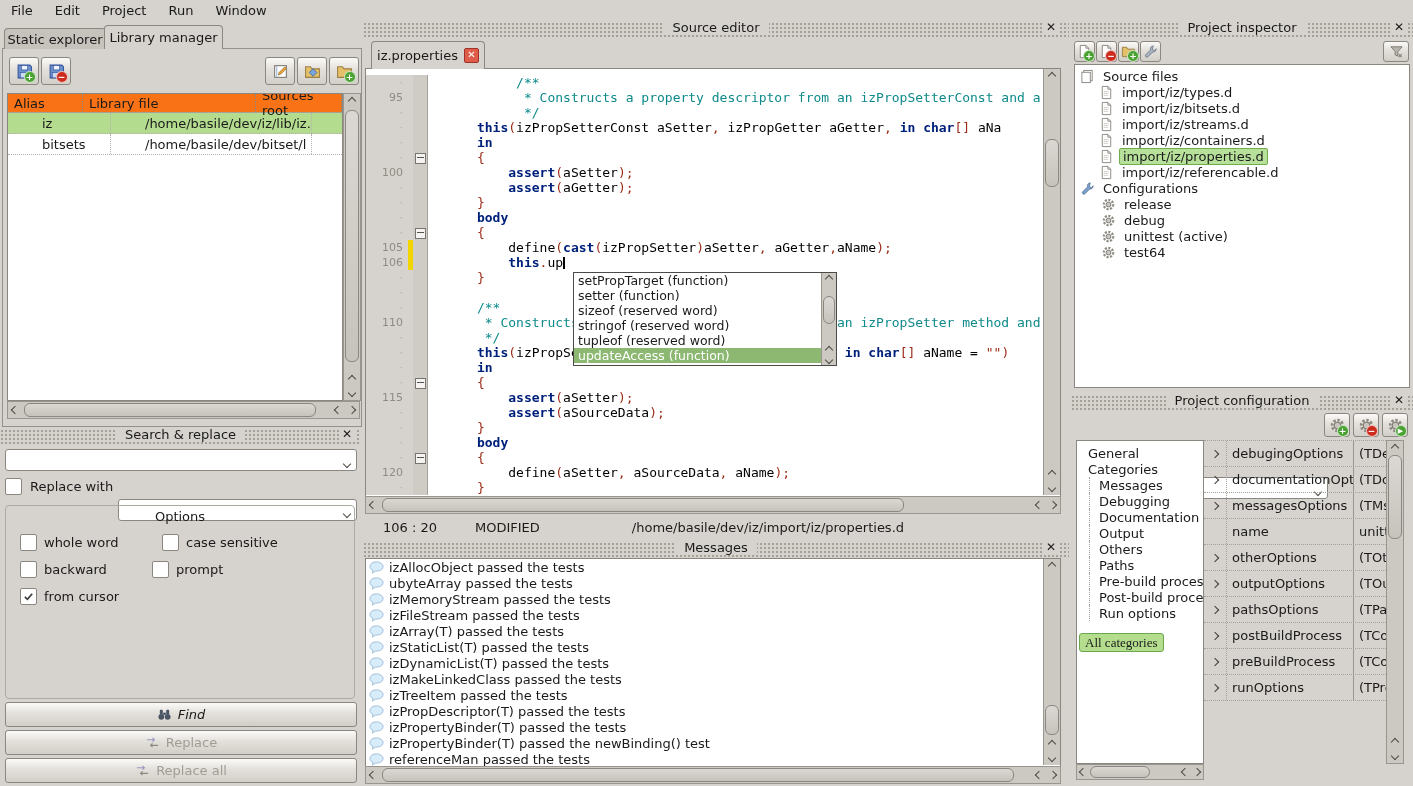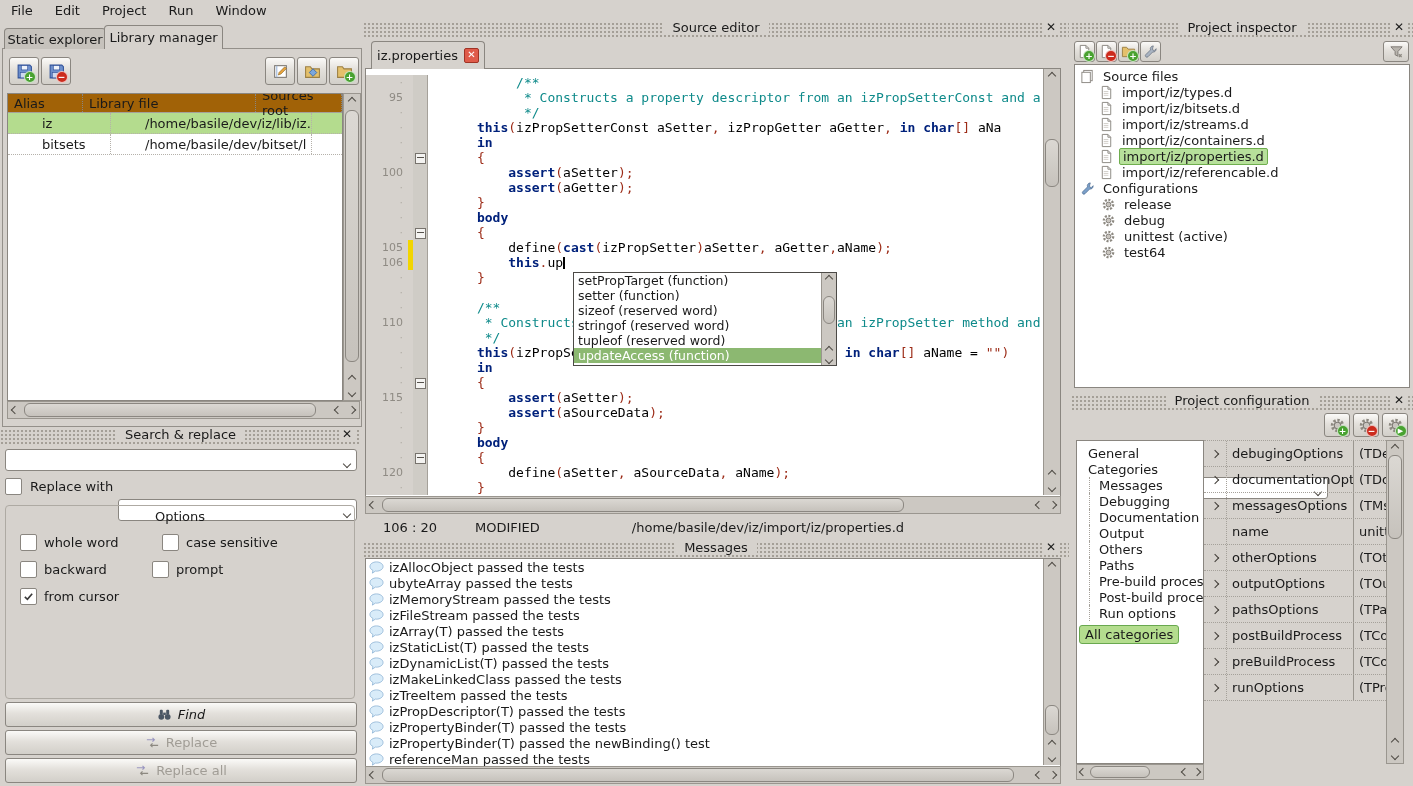--- a/index.html
+++ b/index.html
@@ -36,21 +36,21 @@
   .thumbv{left:1px;right:1px;} .thumbh{top:1px;bottom:1px;}
   
   .tab{position:absolute;border:1px solid #8a8680;border-bottom:none;border-radius:4px 4px 0 0;
        display:flex;align-items:center;justify-content:center;gap:6px;}
   .tab.on{background:#d6d2cd;z-index:3;}
   .tab.off{background:#c6c2bc;z-index:1;}
   .closebox{width:13px;height:13px;background:#df5b4a;border:1px solid #a03325;border-radius:2px;color:#fff;
        font-size:10px;line-height:11px;text-align:center;font-weight:bold;}
   
   #lib-table{position:absolute;left:4px;top:44px;width:334px;height:306px;background:#fff;border:1px solid #8a8680;overflow:hidden;}
-  .lib-hrow{display:flex;height:18px;background:#a16207;border-bottom:1px solid #a5a19a;}
+  .lib-hrow{display:flex;height:18px;background:#f97316;border-bottom:1px solid #a5a19a;}
   .lib-hcell{font-size:13px;padding:0 6px;border-right:1px dotted #8a8680;display:flex;align-items:center;}
   .lib-row{display:flex;height:20px;border-bottom:1px dotted #b5b1aa;}
   .lib-row.sel{background:#b4dc8e;}
   .lib-cell{padding:0 6px;border-right:1px dotted #b5b1aa;display:flex;align-items:center;white-space:nowrap;overflow:hidden;margin-left:28px;}
   .c0{width:62px;flex:none;} .c1{width:160px;flex:none;} .c2{flex:1;}
   
   .group{position:absolute;border:1px solid #aeaaa3;border-radius:4px;}
   .group .gt{text-align:center;padding-top:3px;}
   .optrow{display:flex;align-items:center;gap:7px;position:absolute;}
   
@@ -873,21 +873,21 @@
         </div>
         <div class="titem dotline" style="margin-left: 12px; padding-left: 6px;">
           <span class="lbl">Pre-build proces</span>
         </div>
         <div class="titem dotline" style="margin-left: 12px; padding-left: 6px;">
           <span class="lbl">Post-build proce</span>
         </div>
         <div class="titem dotline" style="margin-left: 12px; padding-left: 6px;">
           <span class="lbl">Run options</span>
         </div>
-        <div style="margin: 4px 0px 0px 2px;"><span class="allcat">All categories</span></div>
+        <div style="margin: 12px 0px 0px 2px; font-family: Liberation Serif, serif;"><span class="allcat">All categories</span></div>
       </div>
   </div>
   <div class="sbh" style="left:1076px;top:764px;width:126px;height:14px;">
     <span class="sbtn" style="width:12px;height:12px;">
         <span class="chv L thin"></span>
       </span>
     <span class="groove">
         <span class="thumb thumbh" style="left:1px;width:58px;"></span>
       </span>
     <span class="sbtn" style="width:12px;height:12px;">

